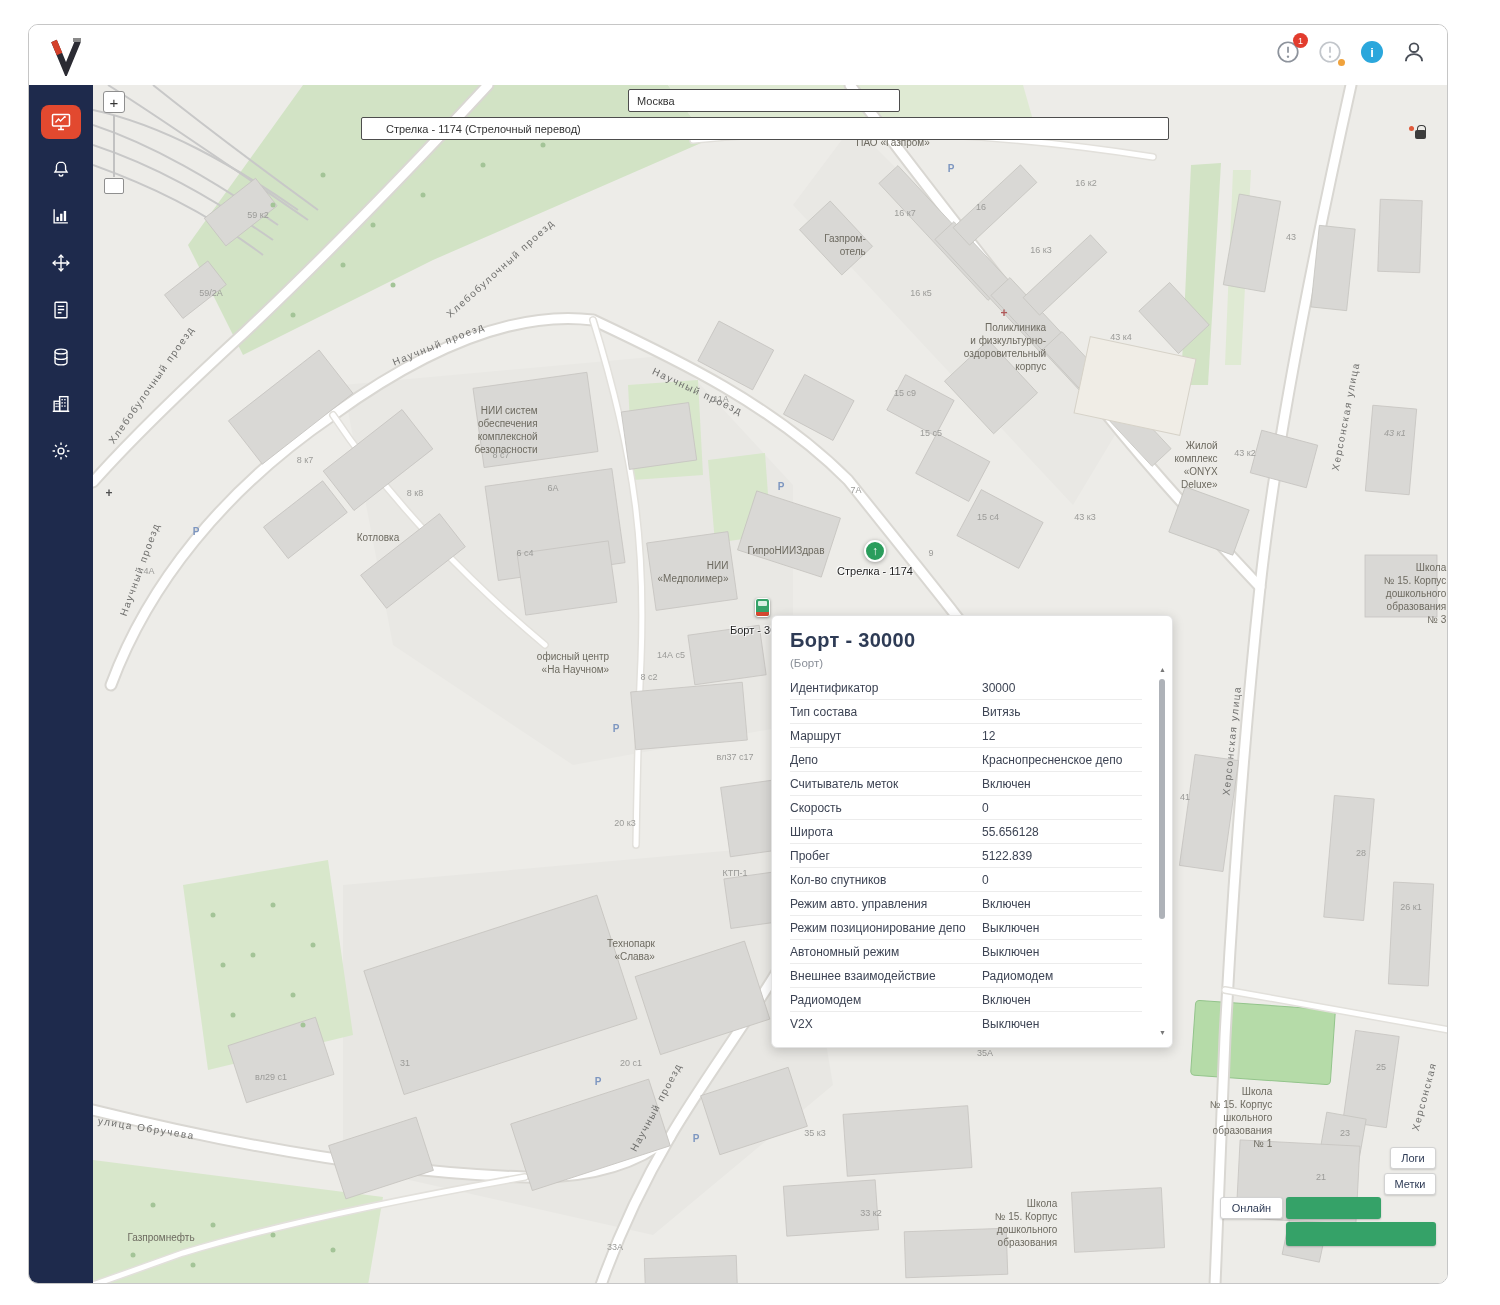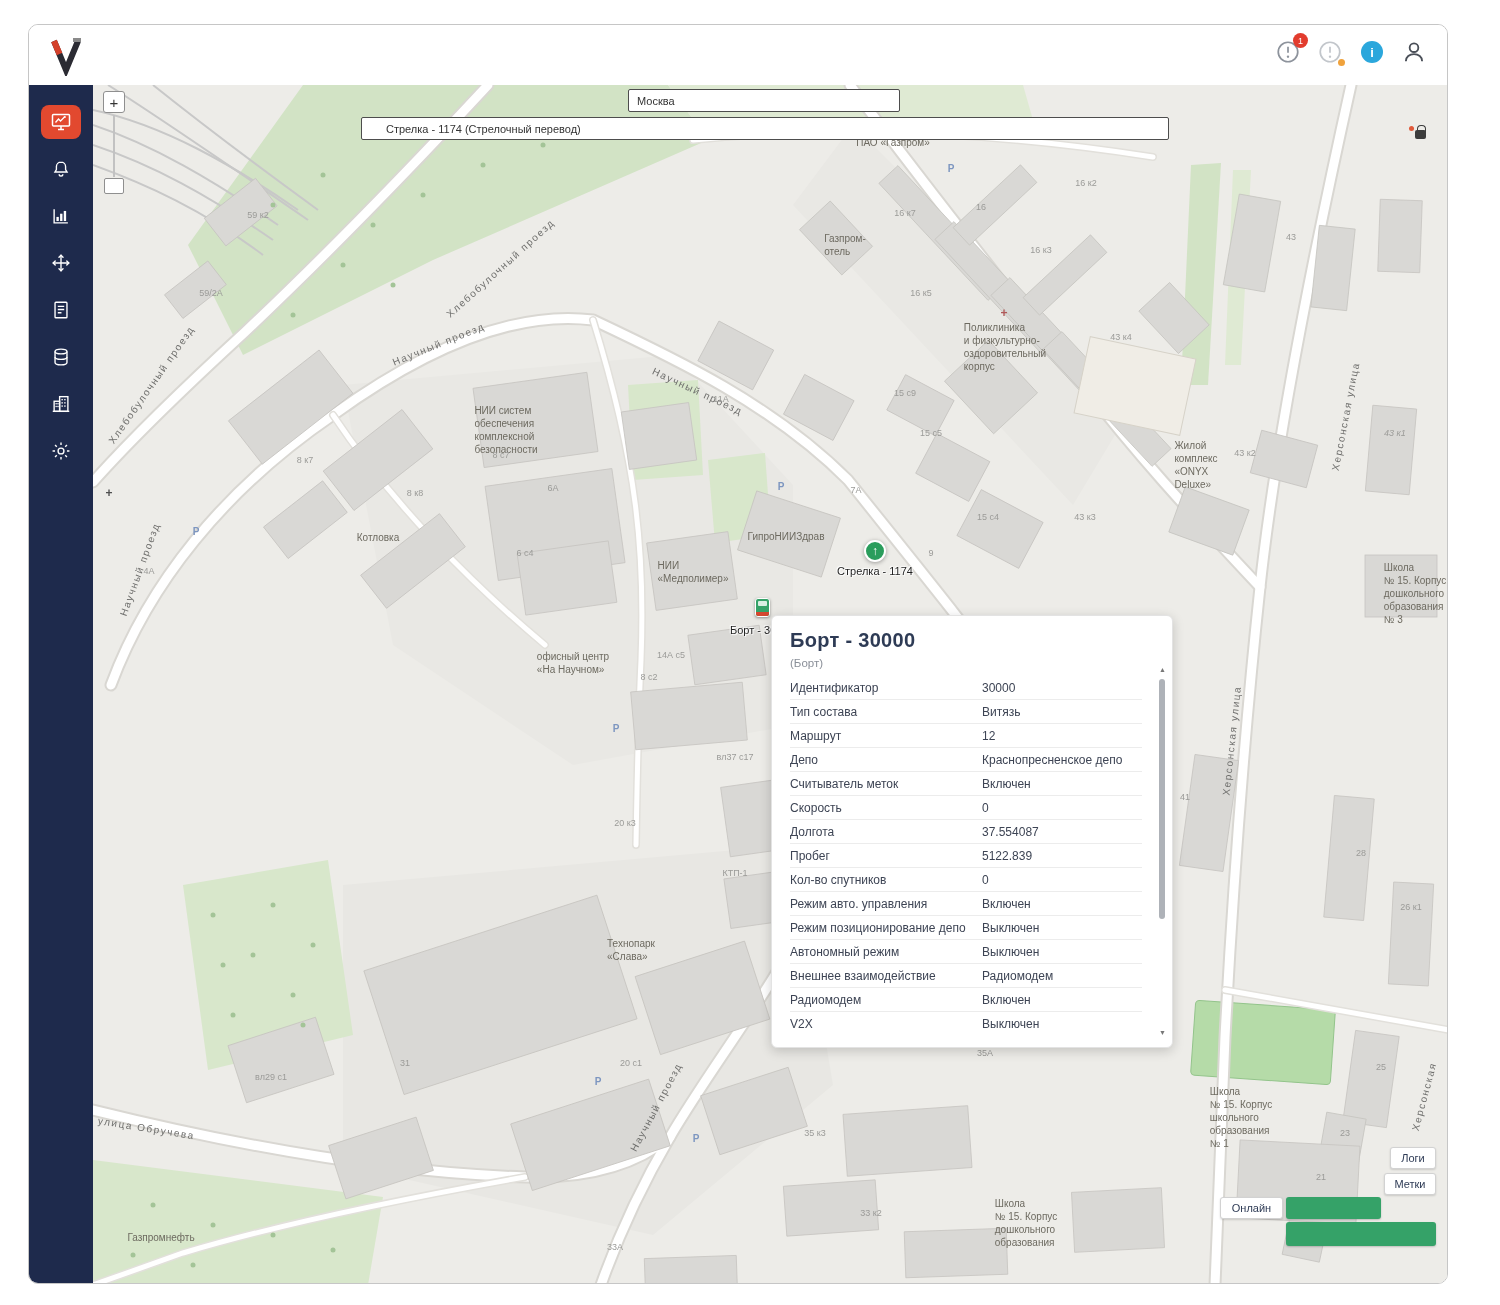--- a/index.html
+++ b/index.html
@@ -16,21 +16,21 @@
 
 .sidebar{position:absolute;left:0;top:60px;bottom:0;width:64px;background:#1e2a4c;z-index:55;display:flex;flex-direction:column;align-items:center;padding-top:20px;gap:13px}
 .sb-item{width:40px;height:34px;display:flex;align-items:center;justify-content:center;border-radius:8px;cursor:pointer}
 .sb-item.active{background:#e2492f}
 .sb-icon{display:flex;align-items:center;justify-content:center}
 
 .map{position:absolute;left:64px;top:60px;width:1356px;height:1200px;background:#edece8;overflow:hidden;z-index:1}
 .map-svg{position:absolute;left:0;top:0;z-index:1}
 #map-labels{position:absolute;left:0;top:0;width:100%;height:100%;z-index:10;pointer-events:none}
 .lbl-street{position:absolute;font-size:10px;color:#6e6e6c;letter-spacing:1.6px;white-space:nowrap;transform-origin:0 50%}
-.lbl-place{position:absolute;font-size:10px;color:#6d6a60;text-align:left;line-height:1.3;white-space:pre-line;transform:translate(-50%,-50%);width:max-content;max-width:130px}
+.lbl-place{position:absolute;font-size:10px;color:#6d6a60;text-align:right;line-height:1.3;white-space:pre-line;transform:translate(-50%,-50%);width:max-content;max-width:130px}
 .lbl-bno{position:absolute;font-size:9px;color:#9b9b98;white-space:nowrap;transform:translate(-50%,-50%)}
 .lbl-sym{position:absolute;transform:translate(-50%,-50%)}
 .sym-parking{color:#7d96c0;font-size:10px;font-weight:bold}
 .sym-hospital{color:#b05858;font-size:12px;font-weight:bold}
 .sym-cross{color:#4f4f4f;font-size:12px;font-weight:bold}
 
 .map-search{position:absolute;left:535px;top:4px;width:272px;height:23px;border:1px solid #4d4d4d;border-radius:2px;background:#fff;font-size:11px;color:#333;padding:0 8px;z-index:46;font-family:"Liberation Sans",sans-serif}
 .map-selector{position:absolute;left:268px;top:32px;width:808px;height:23px;border:1px solid #4d4d4d;border-radius:2px;background:#fff;font-size:11px;color:#333;padding:0 24px;z-index:46;font-family:"Liberation Sans",sans-serif}
 .zoom-btn{position:absolute;left:10px;top:6px;width:22px;height:22px;background:#fff;border:1px solid #8f8f8f;border-radius:3px;font-size:15px;color:#333;display:flex;align-items:center;justify-content:center;z-index:45;cursor:pointer}
 .zoom-track{position:absolute;left:20px;top:30px;width:2px;height:62px;background:#c2c2c2;z-index:44}
@@ -381,21 +381,21 @@
         <span class="lbl-street" style="left: 5px; top: 1030px; transform: rotate(9deg);">улица Обручева</span>
         <span class="lbl-place" style="left: 413px; top: 345px;">НИИ систем
 обеспечения
 комплексной
 безопасности</span>
         <span class="lbl-place" style="left: 285px; top: 452px;">Котловка</span>
         <span class="lbl-place" style="left: 480px; top: 578px;">офисный центр
 «На Научном»</span>
         <span class="lbl-place" style="left: 600px; top: 487px;">НИИ
 «Медполимер»</span>
-        <span class="lbl-place" style="left: 693px; top: 451px;">ГипроНИИЗдрав</span>
+        <span class="lbl-place" style="left: 693px; top: 465px;">ГипроНИИЗдрав</span>
         <span class="lbl-place" style="left: 538px; top: 865px;">Технопарк
 «Слава»</span>
         <span class="lbl-place" style="left: 800px; top: 57px;">ПАО «Газпром»</span>
         <span class="lbl-place" style="left: 752px; top: 160px;">Газпром-
 отель</span>
         <span class="lbl-place" style="left: 912px; top: 262px;">Поликлиника
 и физкультурно-
 оздоровительный
 корпус</span>
         <span class="lbl-place" style="left: 1103px; top: 380px;">Жилой
@@ -506,22 +506,22 @@
           </div>
           <div class="prow">
             <span class="pk">Считыватель меток</span>
             <span class="pv">Включен</span>
           </div>
           <div class="prow">
             <span class="pk">Скорость</span>
             <span class="pv">0</span>
           </div>
           <div class="prow">
-            <span class="pk">Долгота</span>
-            <span class="pv">37.554087</span>
+            <span class="pk">Широта</span>
+            <span class="pv">55.656128</span>
           </div>
           <div class="prow">
             <span class="pk">Пробег</span>
             <span class="pv">5122.839</span>
           </div>
           <div class="prow">
             <span class="pk">Кол-во спутников</span>
             <span class="pv">0</span>
           </div>
           <div class="prow">

